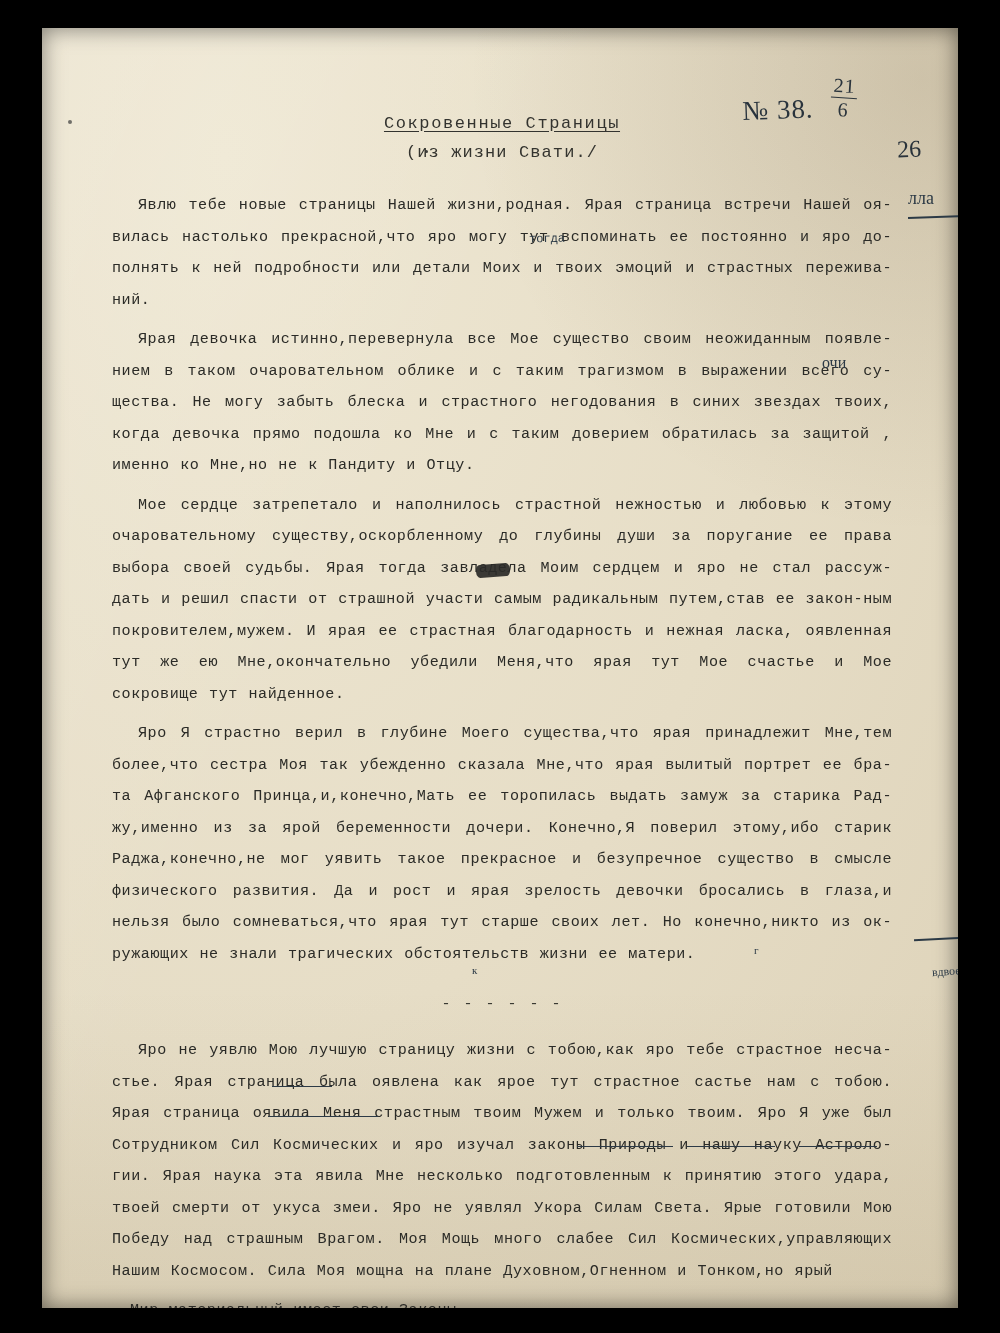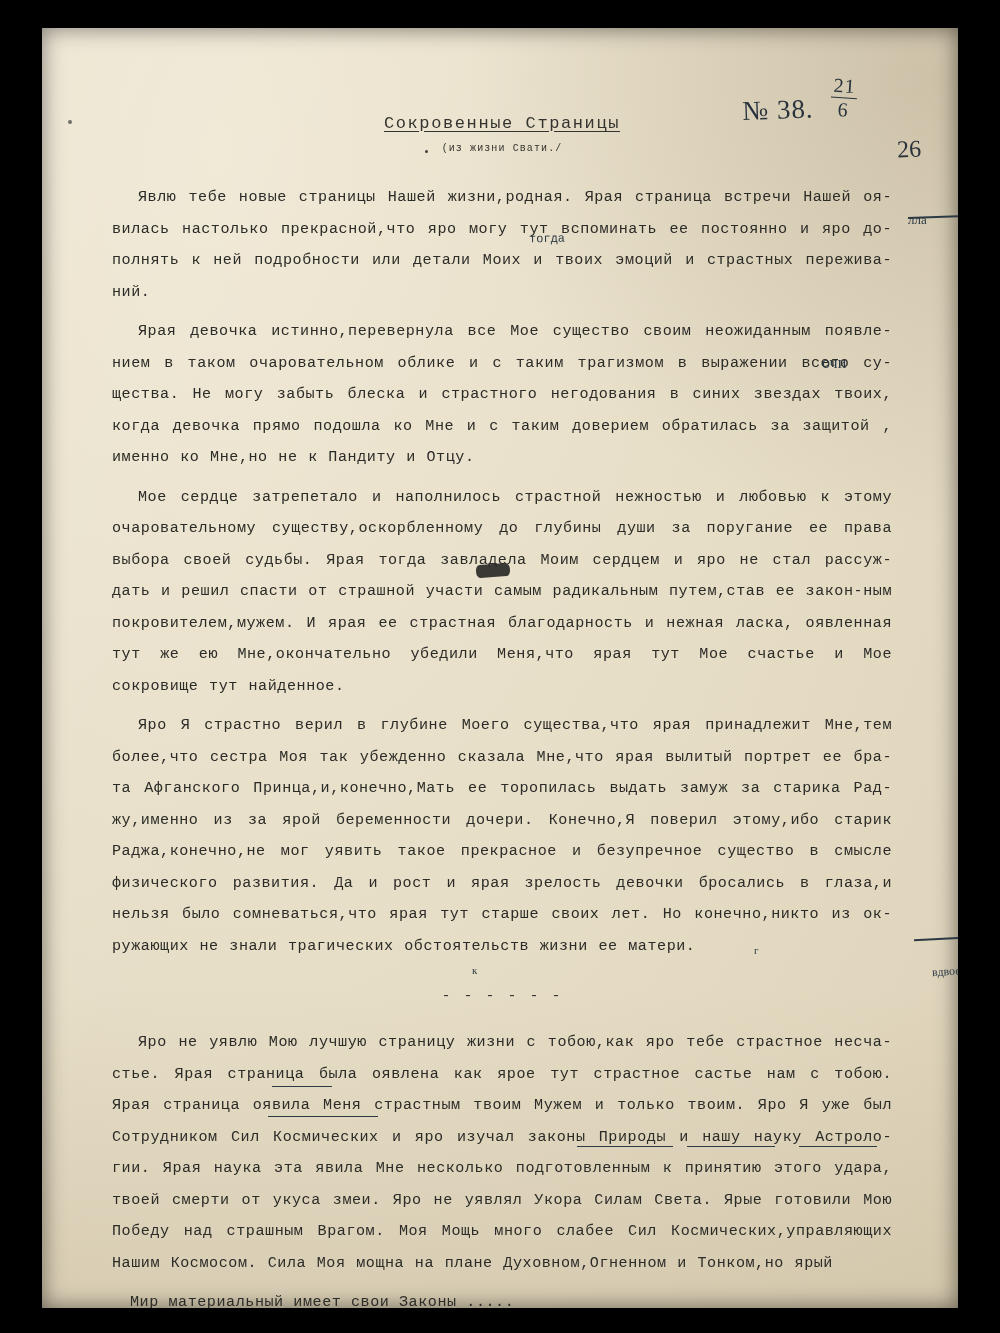--- a/index.html
+++ b/index.html
@@ -84,21 +84,21 @@
     letter-spacing: 1.6px;
     margin: 34px 0 0 0;
     color: #33332f;
   }
   .title-line .u {
     text-decoration: underline;
     text-underline-offset: 3px;
   }
   .subtitle-line {
     text-align: center;
-    font-size: 10px;
+    font-size: 17px;
     letter-spacing: 1.1px;
     margin: 10px 0 0 0;
     color: #34342f;
   }
   .small-dot-left {
     position: absolute;
     top: 122px;
     left: 383px;
     width: 3px; height: 3px;
     background: #3a3a36; border-radius: 50%;
@@ -134,21 +134,21 @@
   .hand {
     position: absolute;
     font-family: "Liberation Serif", serif;
     color: #2c3a46;
     z-index: 5;
     pointer-events: none;
     white-space: nowrap;
   }
   .hand.xs { font-size: 11px; }
   .ann-togda { left: 487px; top: 204px; font-size: 12px; transform: rotate(-1deg); font-family: Liberation Mono, monospace; }
-  .ann-oya    { left: 866px; top: 184px; font-size: 13px; }
+  .ann-oya    { left: 866px; top: 160px; font-size: 18px; }
   .ann-och    { left: 780px; top: 326px; font-size: 16px; }
   .ann-strike {
     position: absolute; z-index: 5;
     left: 866px; top: 188px; width: 56px; height: 1.6px;
     background: #2c3a46; transform: rotate(-2deg);
   }
   .ann-strike2 {
     position: absolute; z-index: 5;
     left: 872px; top: 910px; width: 52px; height: 1.6px;
     background: #2c3a46; transform: rotate(-3deg);

